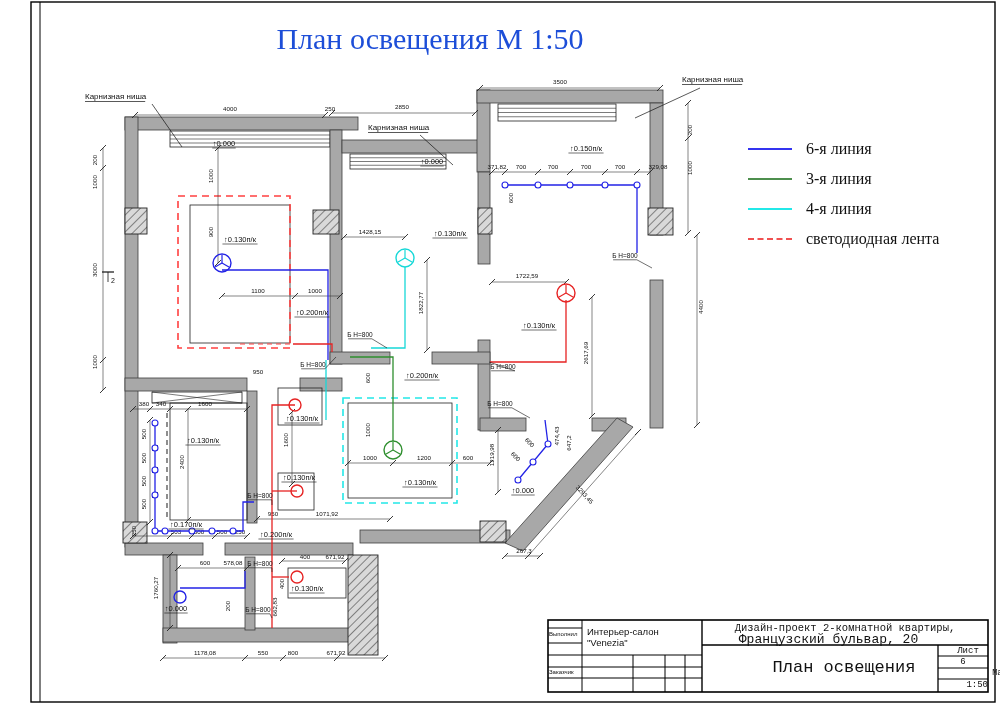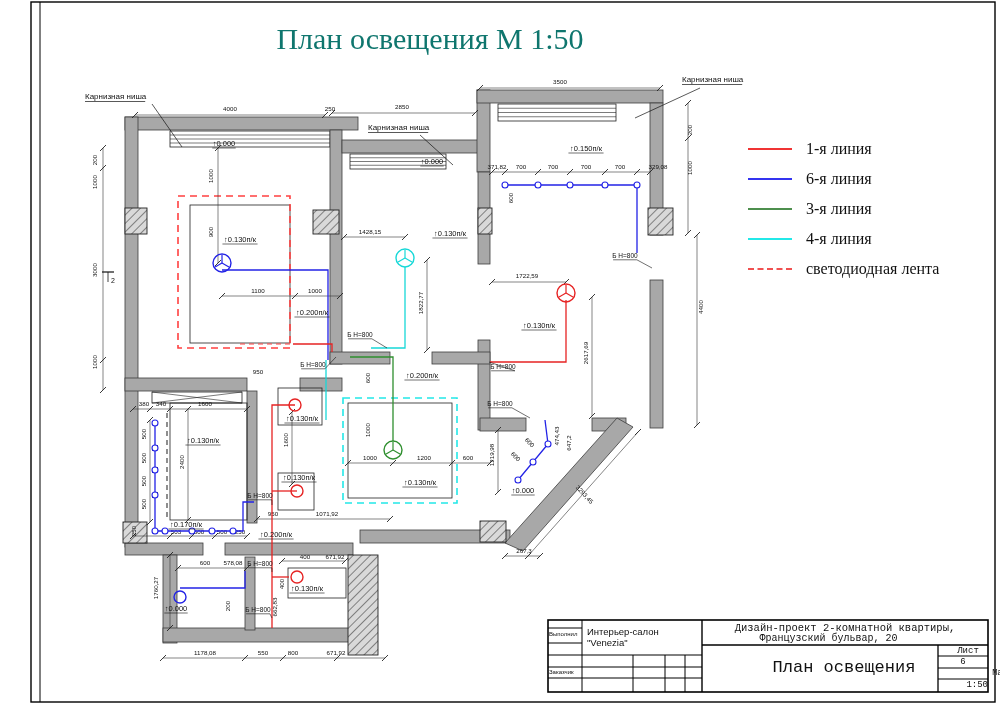--- a/index.html
+++ b/index.html
@@ -1,20 +1,20 @@
 <!DOCTYPE html>
 <html><head>
 <meta charset="utf-8">
 <style>
   html,body{margin:0;padding:0;background:#ffffff;}
   .sheet{position:relative;width:1000px;height:705px;background:#fff;overflow:hidden;
          font-family:"Liberation Sans",sans-serif;}
   #plan{position:absolute;left:0;top:0;z-index:1;}
   .page-title{position:absolute;left:180px;top:22px;width:500px;text-align:center;
-      font-family:"Liberation Serif",serif;font-size:30px;color:#0f766e;z-index:2;}
+      font-family:"Liberation Serif",serif;font-size:30px;color:#1d4ed8;z-index:2;}
   .legend{position:absolute;left:748px;top:134px;z-index:2;}
   .lg-row{display:flex;align-items:center;height:30px;}
   .lg-line{width:44px;border-top-width:2px;margin-right:14px;}
   .lg-label{font-family:"Liberation Serif",serif;font-size:16px;color:#111;}
   .tbx{position:absolute;z-index:2;color:#111;line-height:1.15;}
   .ser{font-family:Liberation Mono, monospace;}
 </style>
 </head>
 <body>
 
@@ -429,24 +429,20 @@
       <line x1="938" y1="656" x2="988" y2="656"></line>
       <line x1="938" y1="668" x2="988" y2="668"></line>
       <line x1="938" y1="679" x2="988" y2="679"></line>
     </g>
   </svg>
 
   <div class="page-title">План освещения М 1:50</div>
 
   <div class="legend" id="legend">
       <div class="lg-row">
-        <div class="lg-line" style="border-top: 2px solid rgb(240, 52, 52);"></div>
-        <span class="lg-label">1-я линия</span>
-      </div>
-      <div class="lg-row">
         <div class="lg-line" style="border-top: 2px solid rgb(52, 52, 240);"></div>
         <span class="lg-label">6-я линия</span>
       </div>
       <div class="lg-row">
         <div class="lg-line" style="border-top: 2px solid rgb(78, 143, 78);"></div>
         <span class="lg-label">3-я линия</span>
       </div>
       <div class="lg-row">
         <div class="lg-line" style="border-top: 2px solid rgb(35, 232, 232);"></div>
         <span class="lg-label">4-я линия</span>
@@ -454,20 +450,20 @@
       <div class="lg-row">
         <div class="lg-line" style="border-top: 2px dashed rgb(240, 80, 80);"></div>
         <span class="lg-label">светодиодная лента</span>
       </div>
     </div>
 
   <div class="tbx" style="left:549px;top:631px;width:32px;font-size:6px;">Выполнил</div>
   <div class="tbx" style="left:587px;top:627px;width:110px;font-size:9.5px;">Интерьер-салон "Venezia"</div>
   <div class="tbx" style="left:549px;top:669px;width:32px;font-size:6px;">Заказчик</div>
   <div class="tbx ser" style="left:704px;top:622px;width:282px;font-size:10.5px;text-align:center;">Дизайн-проект 2-комнатной квартиры,</div>
-  <div class="tbx ser" style="left:704px;top:633px;width:249px;font-size:10px;text-align:center;">Французский бульвар, 20</div>
+  <div class="tbx ser" style="left:704px;top:633px;width:249px;font-size:13px;text-align:center;">Французский бульвар, 20</div>
   <div class="tbx ser" style="left:702px;top:658px;width:284px;font-size:17px;text-align:center;">План освещения</div>
   <div class="tbx ser" style="left:938px;top:646px;width:60px;font-size:9px;text-align:center;">Лист</div>
   <div class="tbx ser" style="left:938px;top:657px;width:50px;font-size:9px;text-align:center;">6</div>
   <div class="tbx ser" style="left:985px;top:669px;width:50px;font-size:8.5px;text-align:center;">Масштаб</div>
   <div class="tbx ser" style="left:938px;top:680px;width:50px;font-size:9px;text-align:right;">1:50</div>
 
 </div>
 
 </body></html>

